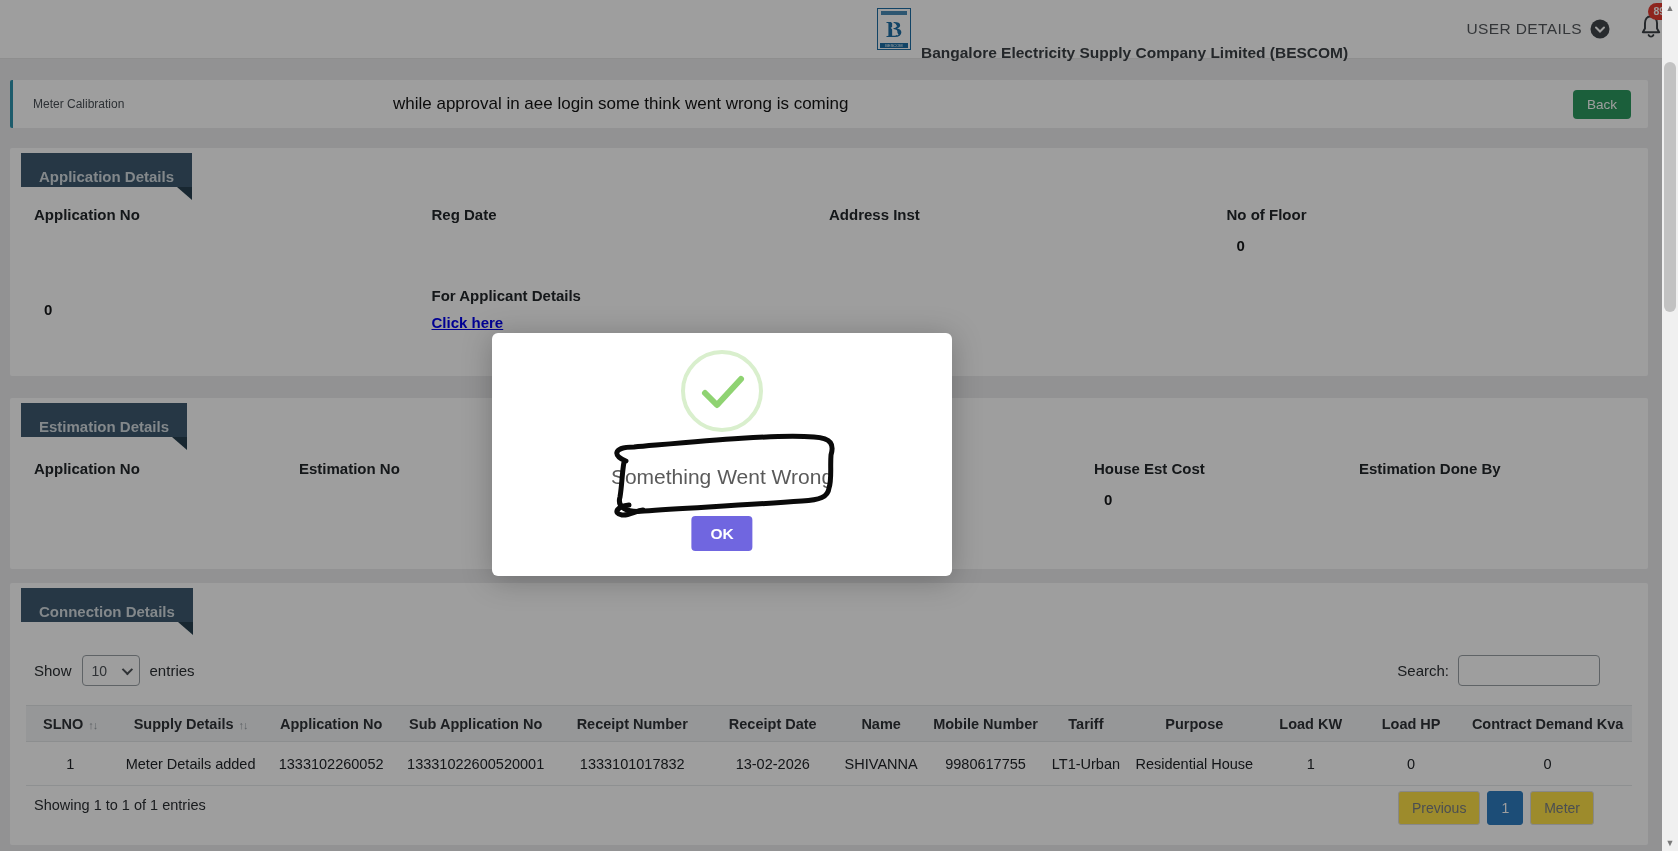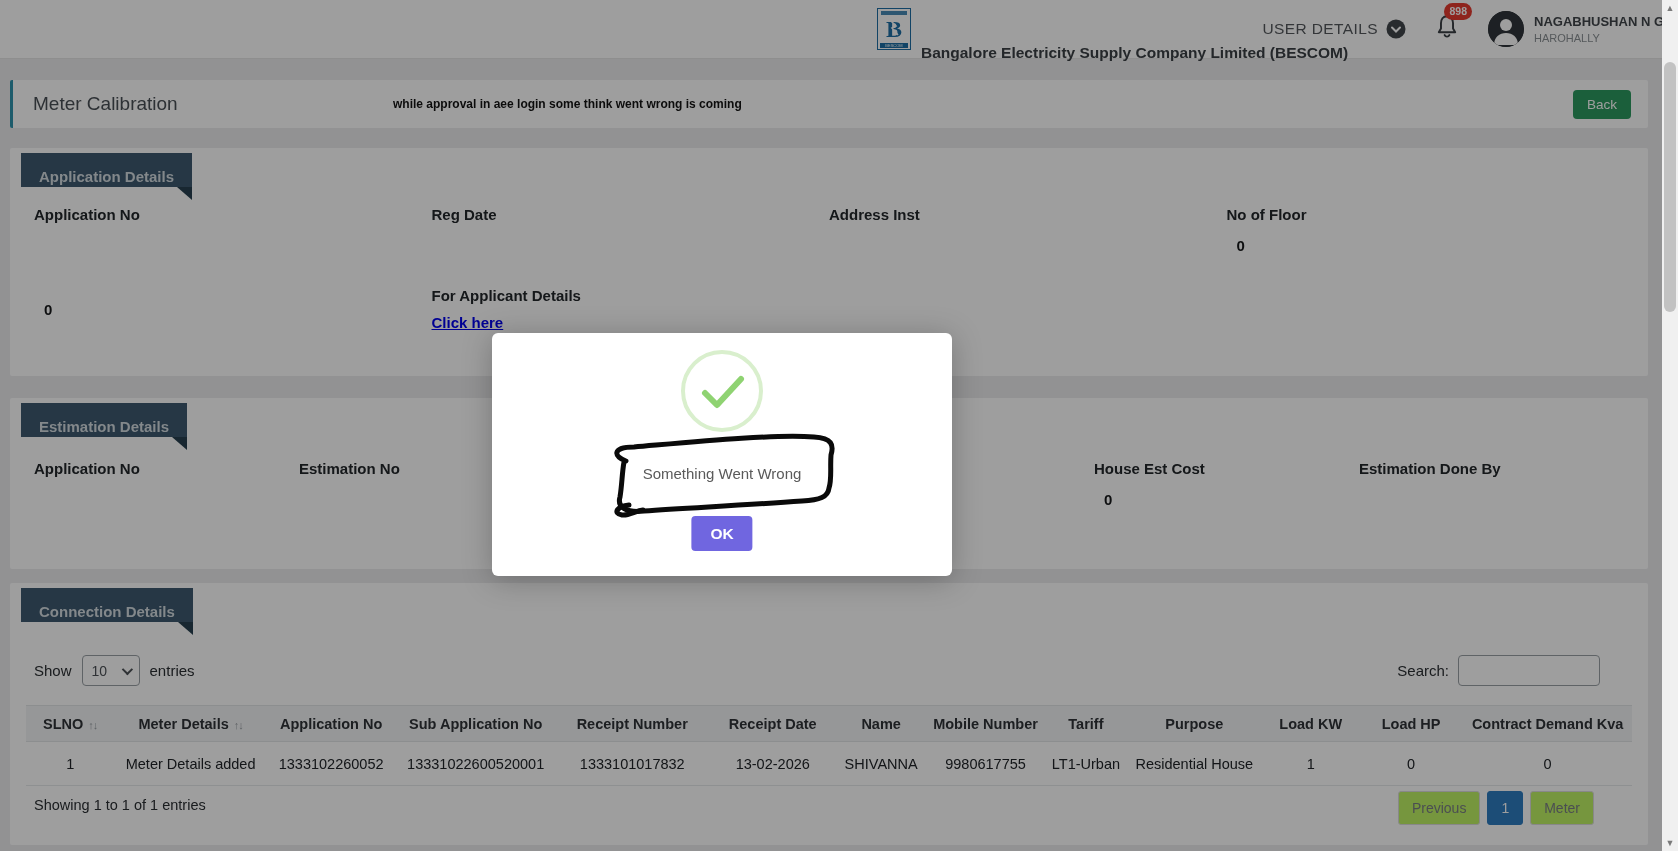--- a/index.html
+++ b/index.html
@@ -20,22 +20,22 @@
   .badge { position:absolute; top:-10px; right:-12px; background:#e53a30; color:#fff;
     font-size:10.5px; font-weight:bold; border-radius:10px; padding:3px 5px; line-height:1; }
   .profile { display:flex; align-items:center; gap:10px; cursor:pointer; }
   .avatar { width:36px; height:36px; border-radius:50%; background:#30353a; overflow:hidden; flex:0 0 auto; }
   .p-name { font-size:13px; font-weight:bold; color:#41464b; line-height:1.35; }
   .p-loc  { font-size:11px; color:#8a9094; line-height:1.3; }
 
   
   .titlebar { position:absolute; left:10px; top:80px; width:1638px; height:48px;
     background:#fff; border-left:3px solid #2f94ad; border-radius:2px; display:flex; align-items:center; }
-  .page-title { margin-left:20px; font-size:19px; color:#4a5056; }
-  .warning { position:absolute; left:380px; font-size:12px; font-weight:bold; color:#141414; }
+  .page-title { margin-left:20px; font-size:12px; color:#4a5056; }
+  .warning { position:absolute; left:380px; font-size:17px; font-weight:normal; color:#141414; }
   .back-btn { position:absolute; right:17px; top:10px; height:29px; padding:0 14px;
     background:#2d9a5f; color:#ffffff; font-size:13.5px; border:none; border-radius:4px;
     font-family:"Liberation Sans", sans-serif; cursor:pointer; }
 
   
   .card { position:absolute; left:10px; width:1638px; background:#fff; border-radius:2px; }
   .card-app  { top:148px; height:228px; }
   .card-est  { top:398px; height:171px; }
   .card-conn { top:583px; height:262px; }
   .ribbon { position:absolute; left:11px; top:5px; height:34px; line-height:31px;
@@ -68,37 +68,37 @@
     border-collapse:collapse; font-size:14.5px; }
   table.data th { height:36px; background:#f3f4f6; border-top:1px solid #e2e5e7; border-bottom:1px solid #e2e5e7;
     font-weight:600; color:#2f3337; text-align:center; padding:0 5px; white-space:nowrap; }
   table.data td { height:44px; border-bottom:1px solid #e6e8ea; text-align:center; color:#212529; padding:0 5px; }
   .sort { color:#9aa0a5; font-size:11px; margin-left:5px; letter-spacing:-1px; }
   .status-green { color:#1f8c3b; cursor:pointer; }
 
   .summary { position:absolute; left:24px; top:214px; font-size:14.5px; color:#2b2f33; }
   .pagination { position:absolute; right:54px; top:208px; display:flex; align-items:center; gap:7px; }
   .pg-btn { padding:8px 13px; color:#7a7f84; font-size:14px; border:1px solid #dcdcdc;
-    border-radius:3px; background:#bef264; cursor:pointer; }
+    border-radius:3px; background:#fde047; cursor:pointer; }
   .pg-btn.active { background:#2e7cc0; border-color:#2e7cc0; color:#fff; }
 
   
   .scrollbar { position:absolute; right:0; top:0; width:16px; height:851px; background:#f0f0f0; z-index:50; }
   .sb-arrow { position:absolute; left:0; width:16px; height:16px; color:#7a7a7a; font-size:9px;
     text-align:center; line-height:16px; }
   .sb-thumb { position:absolute; left:2px; top:62px; width:12px; height:250px; background:#c2c2c2; border-radius:6px; }
 
   
   .dim-overlay { position:absolute; left:0; top:0; width:1662px; height:851px;
     background:rgba(0,0,0,0.38); z-index:40; }
   .modal { position:absolute; left:492px; top:333px; width:460px; height:243px; background:#fff;
     border-radius:6px; z-index:60; box-shadow:0 4px 30px rgba(0,0,0,.25); }
   .success-icon { position:absolute; left:50%; top:16px; transform:translateX(-50%); }
   .modal-title { position:absolute; top:132px; width:100%; text-align:center;
-    font-size:15px; color:#5a5a5a; z-index:1; }
+    font-size:21px; color:#5a5a5a; z-index:1; }
   .annotation { position:absolute; left:0; top:0; width:460px; height:243px; pointer-events:none; z-index:2; }
   .ok-btn { position:absolute; left:50%; top:183px; transform:translateX(-50%); min-width:50px; height:35px;
     padding:0 19px; background:#7066e0; color:#fff; font-weight:bold; font-size:15.5px;
     border:none; border-radius:4px; font-family:"Liberation Sans", sans-serif; cursor:pointer; }
 </style>
 </head>
 <body>
 
 <div class="viewport">
 
@@ -125,33 +125,20 @@
       </div>
 
       <div class="notif">
         <svg width="26" height="28" viewBox="0 0 24 26">
           <path d="M12 3 C8.2 3 6.4 6 6.4 9.5 V14.5 L4.4 17.8 H19.6 L17.6 14.5 V9.5 C17.6 6 15.8 3 12 3 Z" fill="none" stroke="#3a3f44" stroke-width="1.8" stroke-linejoin="round"></path>
           <path d="M9.8 20.5 a2.4 2.4 0 0 0 4.4 0" fill="none" stroke="#3a3f44" stroke-width="1.8" stroke-linecap="round"></path>
         </svg>
         <span class="badge">898</span>
       </div>
 
-      <div class="profile">
-        <div class="avatar">
-          <svg width="36" height="36" viewBox="0 0 36 36">
-            <circle cx="18" cy="18" r="18" fill="#30353a"></circle>
-            <circle cx="18" cy="14" r="6" fill="#ffffff"></circle>
-            <path d="M6 34 c0-8 5.5-12 12-12 s12 4 12 12 Z" fill="#ffffff"></path>
-          </svg>
-        </div>
-        <div>
-          <div class="p-name">NAGABHUSHAN N G</div>
-          <div class="p-loc">HAROHALLY</div>
-        </div>
-      </div>
     </div>
   </header>
 
   <div class="titlebar">
     <span class="page-title">Meter Calibration</span>
     <span class="warning">while approval in aee login some think went wrong is coming</span>
     <button class="back-btn">Back</button>
   </div>
 
   <section class="card card-app">
@@ -228,21 +215,21 @@
       <input class="search-input" type="text" style="">
     </div>
 
     <table class="data">
       <thead>
         <tr>
           <th style="width:5.5%">
             <span>SLNO</span><span class="sort">↑↓</span>
           </th>
           <th style="width:9.5%">
-            <span>Meter Details</span><span class="sort">↑↓</span>
+            <span>Supply Details</span><span class="sort">↑↓</span>
           </th>
           <th style="width:8%"><span>Application No</span></th>
           <th style="width:10%"><span>Sub Application No</span></th>
           <th style="width:9.5%"><span>Receipt Number</span></th>
           <th style="width:8%"><span>Receipt Date</span></th>
           <th style="width:5.5%"><span>Name</span></th>
           <th style="width:7.5%"><span>Mobile Number</span></th>
           <th style="width:5%"><span>Tariff</span></th>
           <th style="width:8.5%"><span>Purpose</span></th>
           <th style="width:6%"><span>Load KW</span></th>

